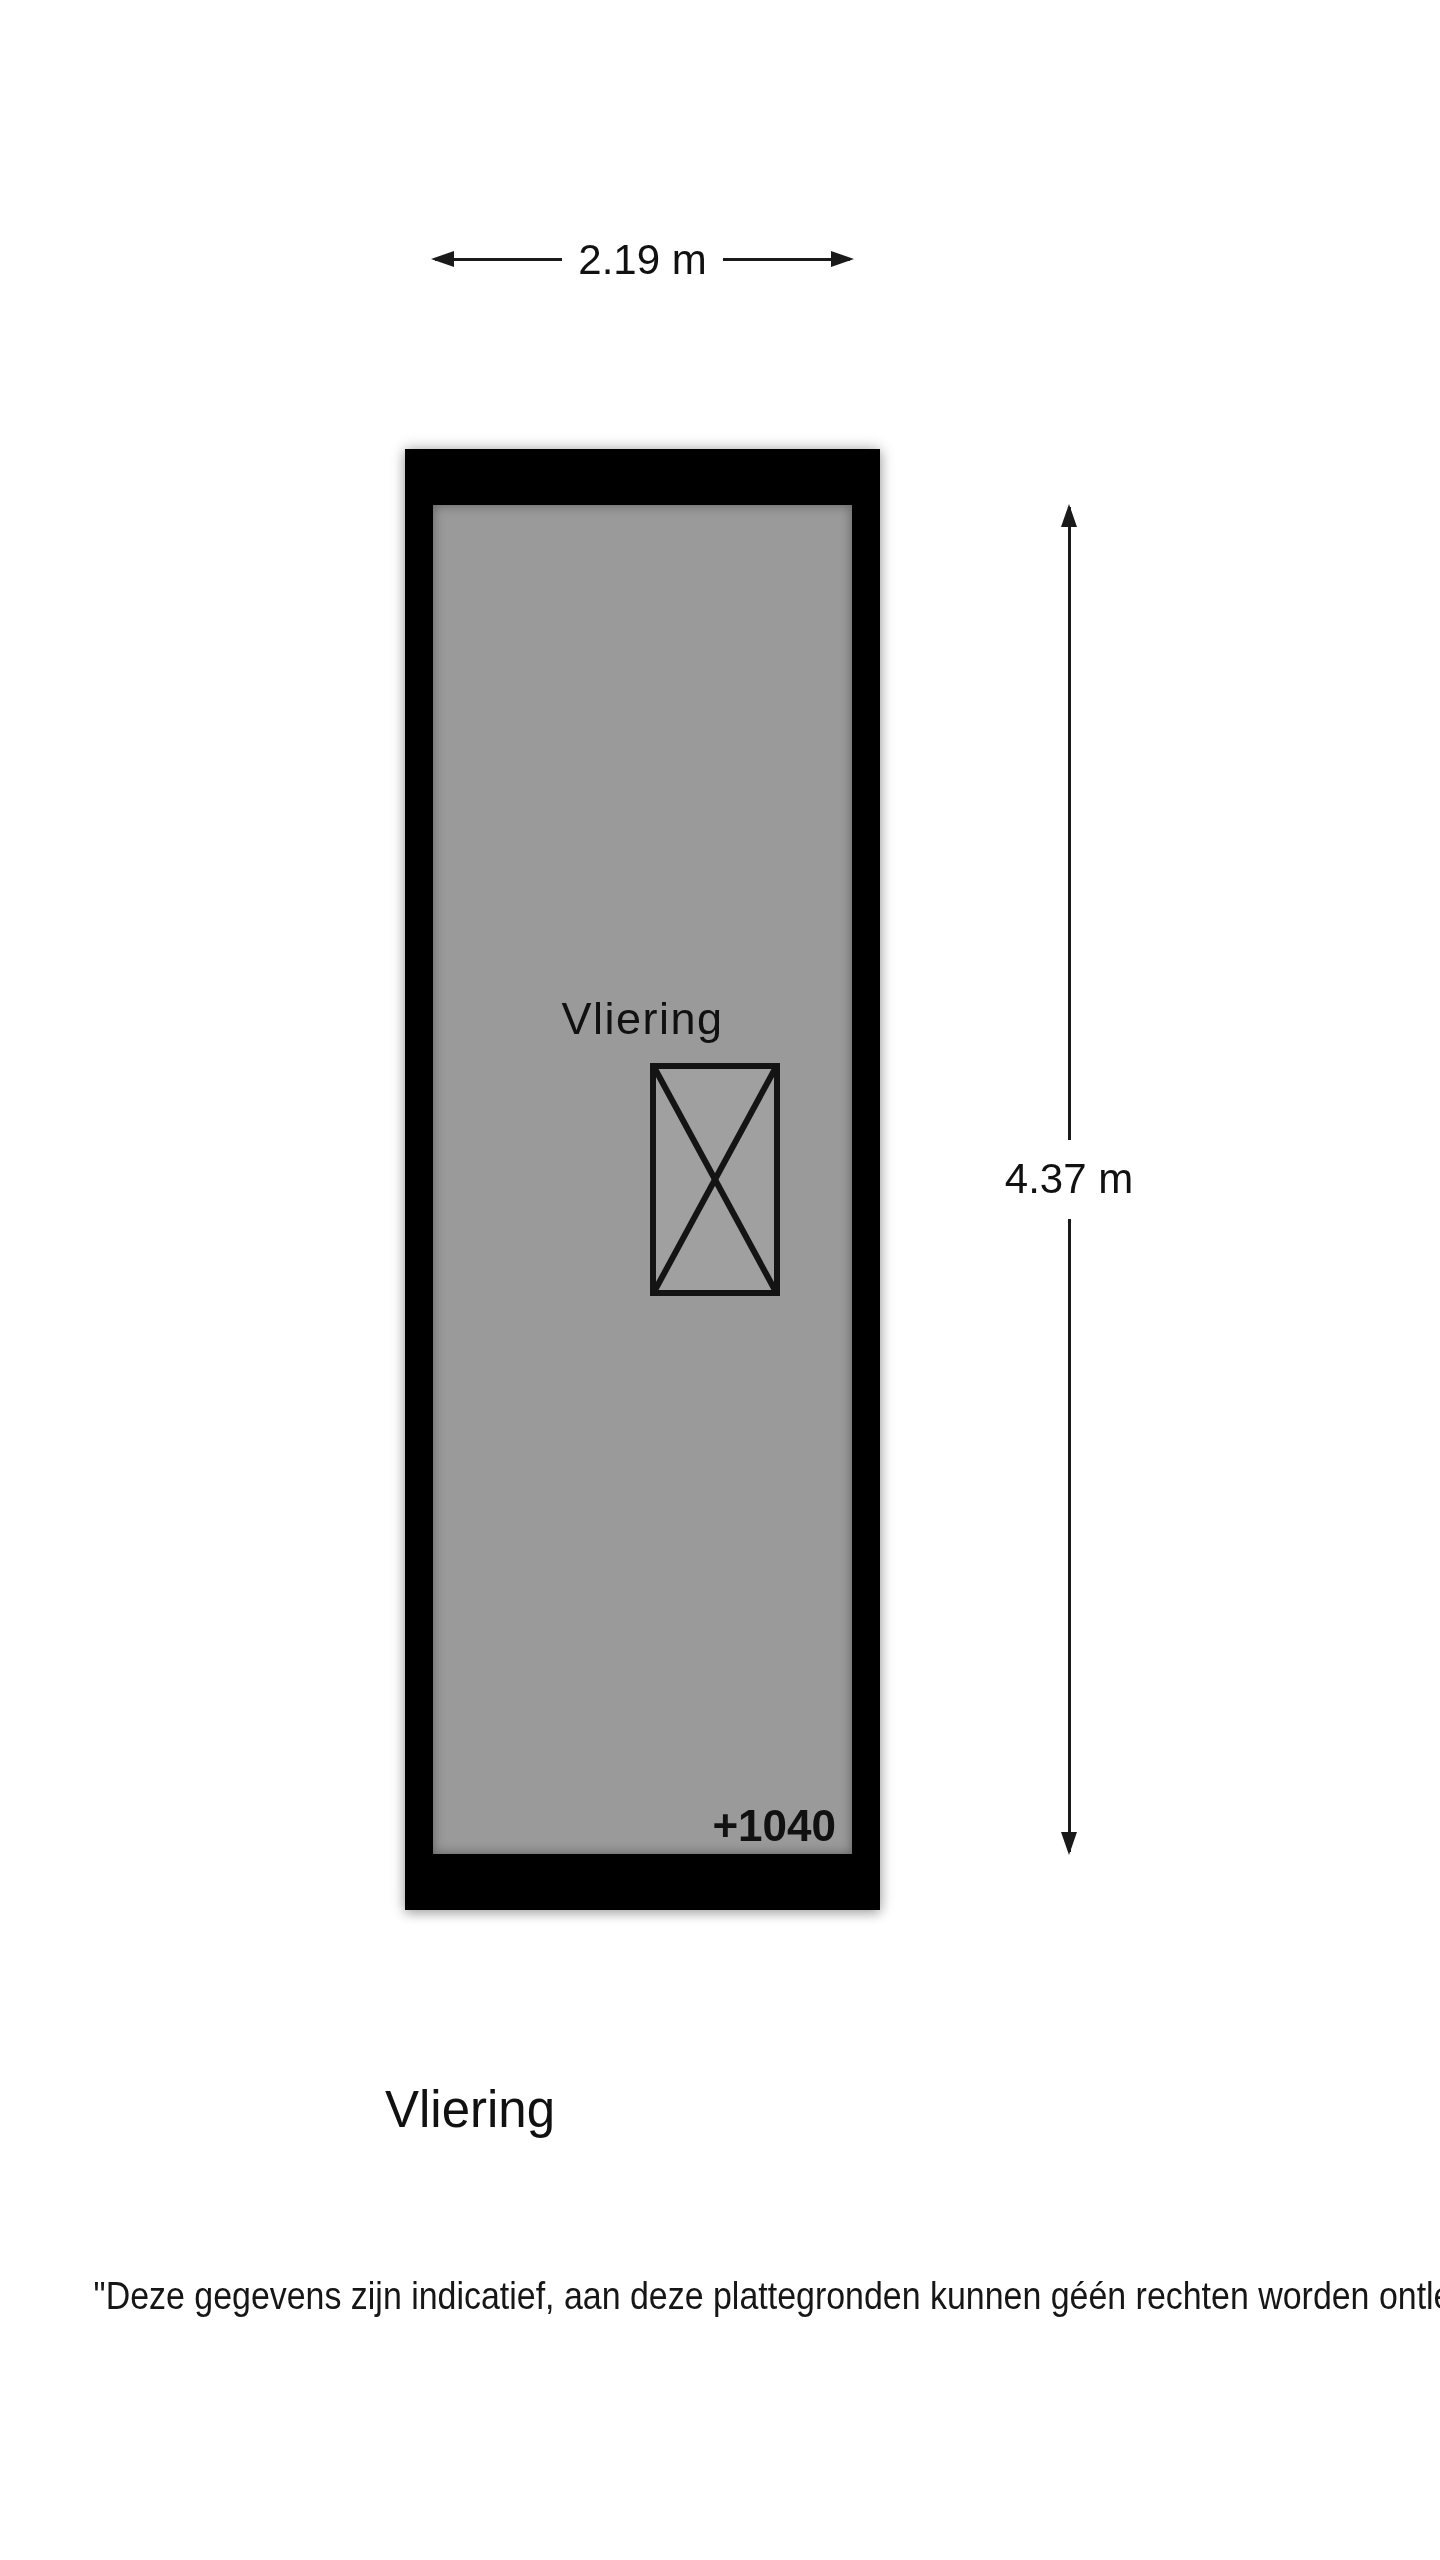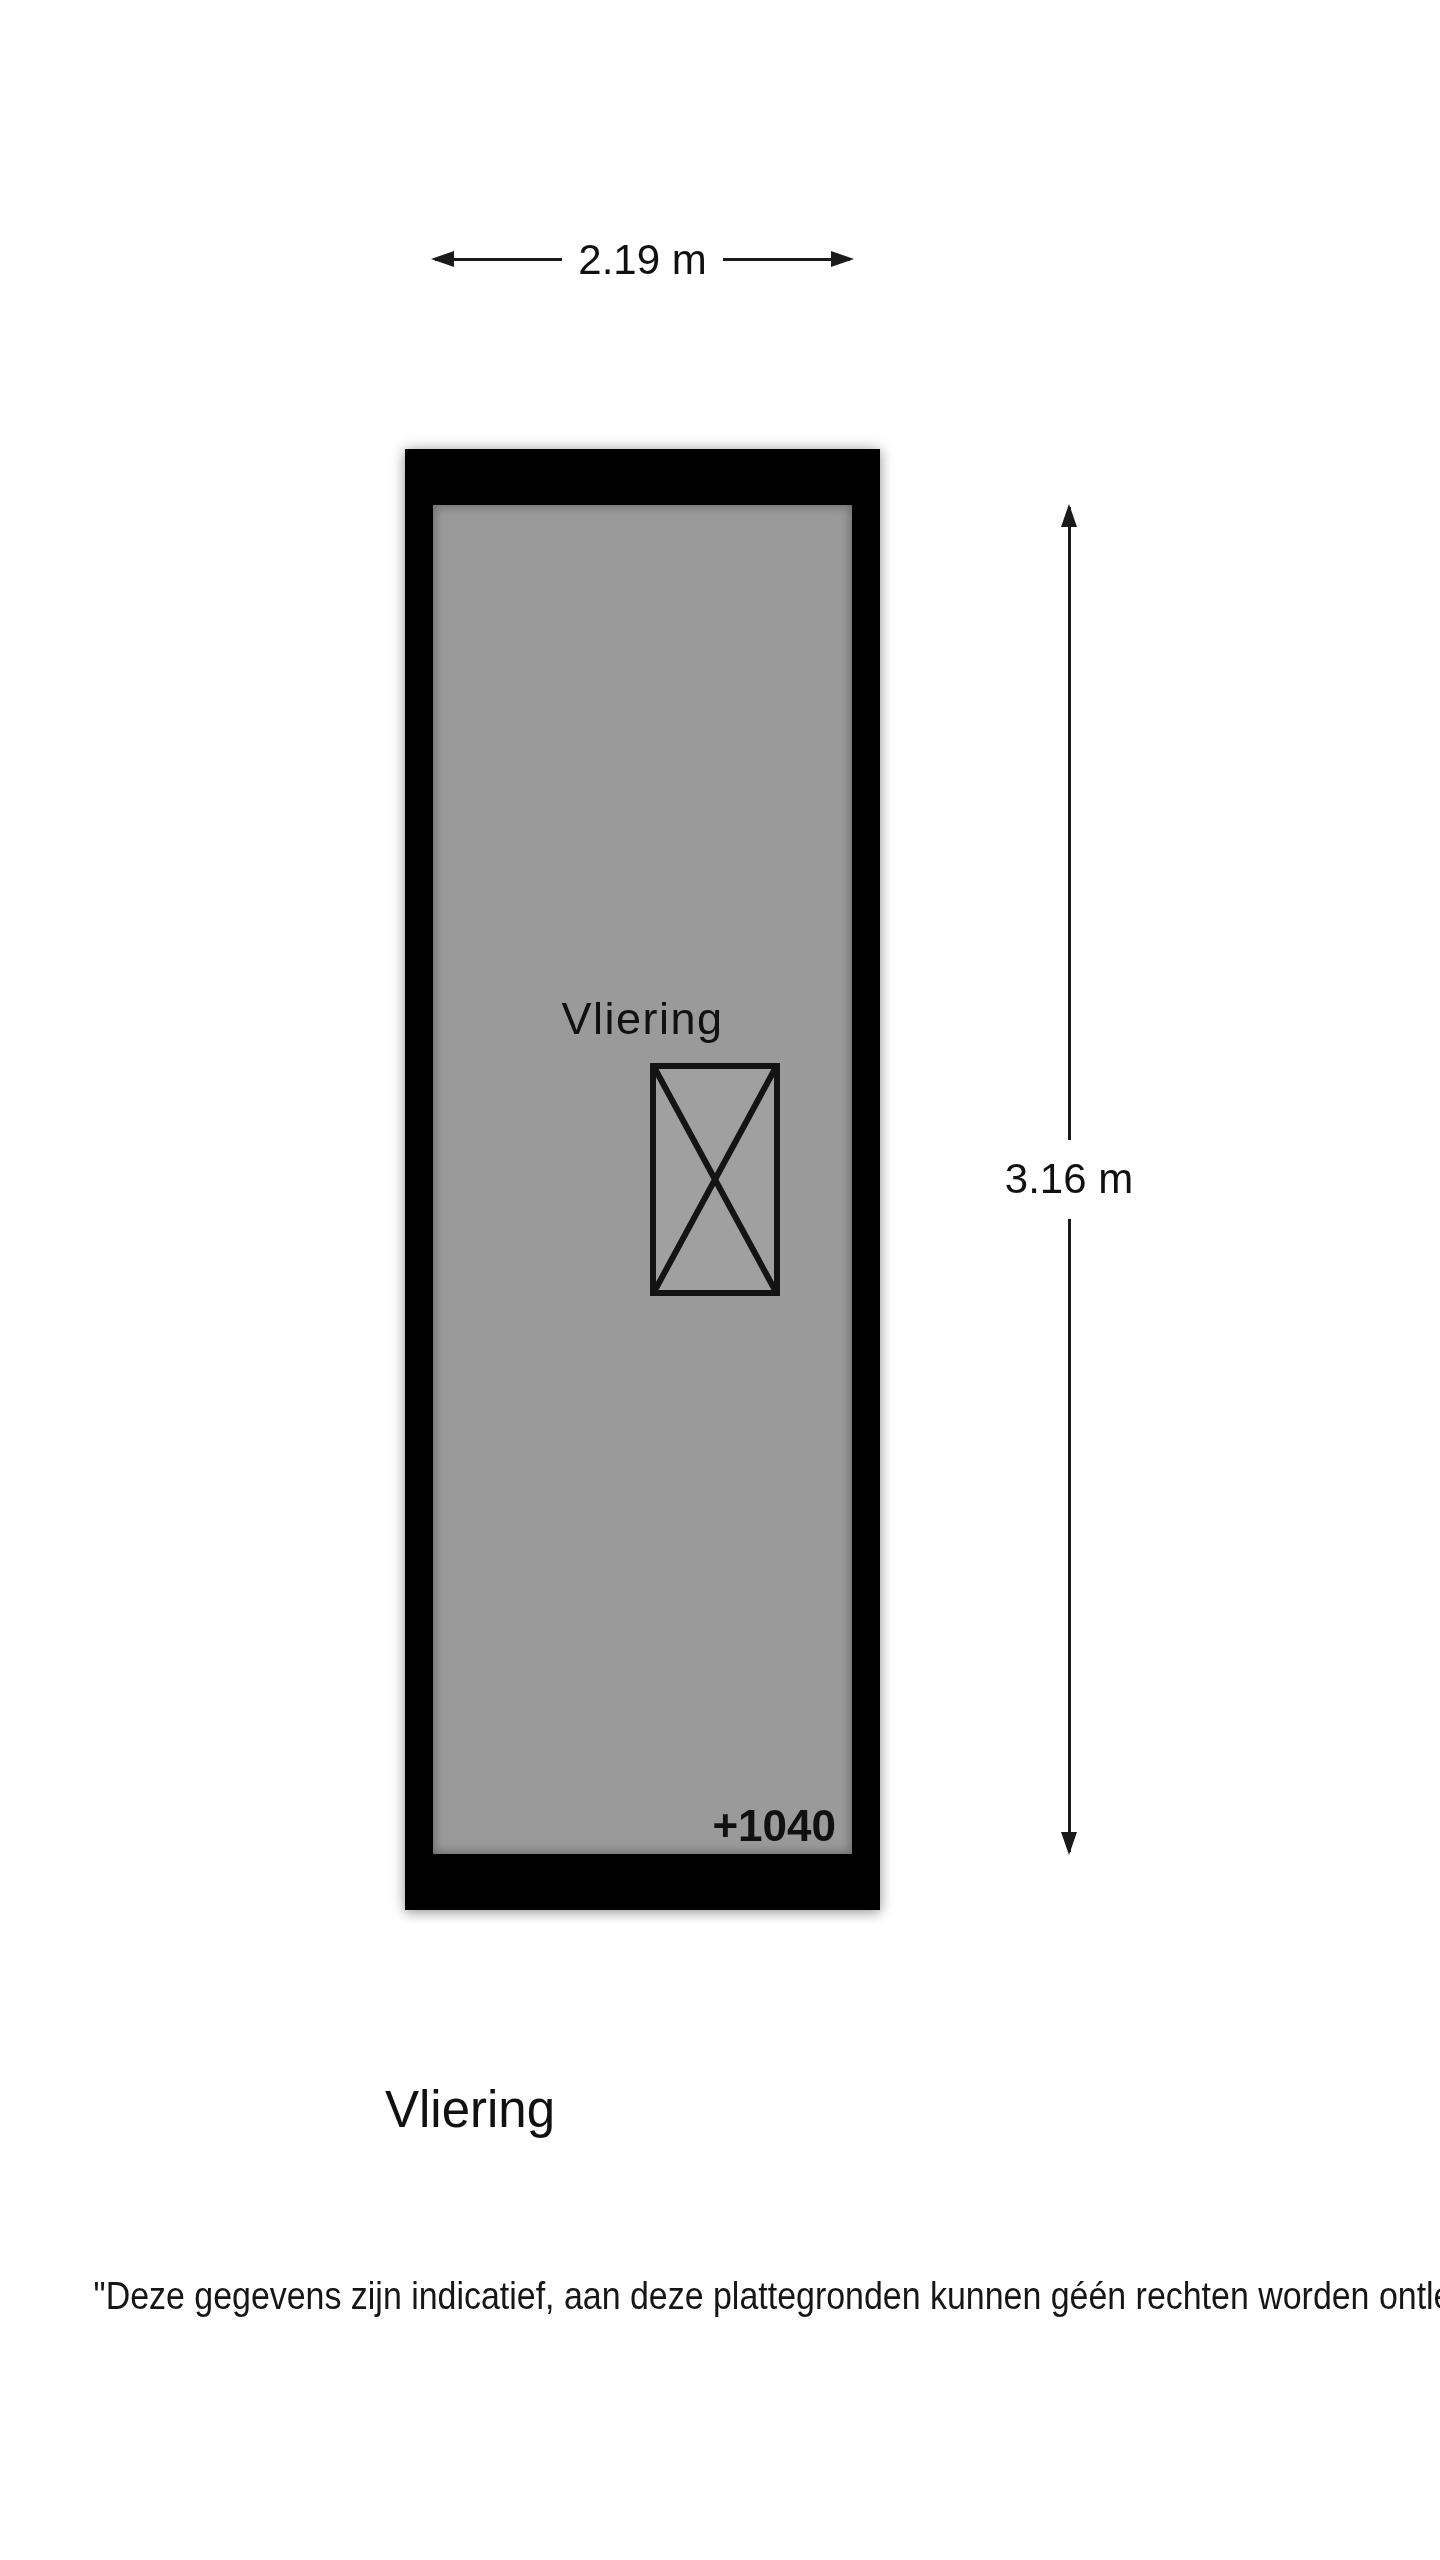--- a/index.html
+++ b/index.html
@@ -119,17 +119,17 @@
       <line x1="126" y1="4" x2="4" y2="229" stroke="#141414" stroke-width="6"></line>
     </svg>
     <div class="level-annotation">+1040</div>
   </div>
 </div>
 
 <div class="dim-v">
   <div class="dim-line"></div>
   <div class="arrow arrow-up"></div>
   <div class="arrow arrow-down"></div>
-  <span class="dim-label">3.16 m</span>
+  <span class="dim-label">4.37 m</span>
 </div>
 
 <div class="plan-title">Vliering</div>
 <div class="disclaimer">"Deze gegevens zijn indicatief, aan deze plattegronden kunnen géén rechten worden ontleend"</div>
 
 </body></html>

